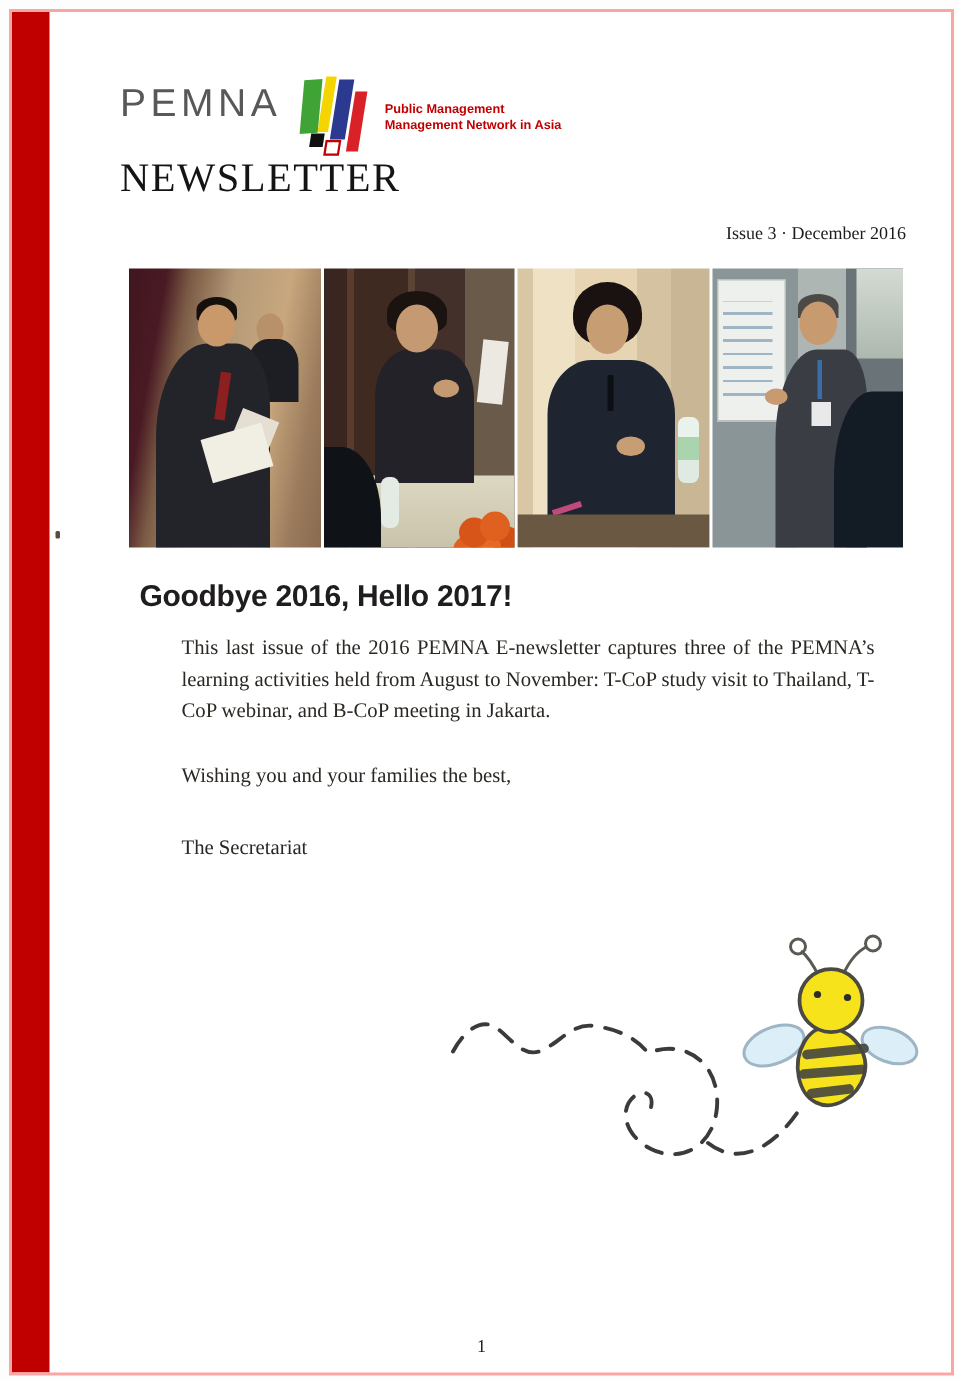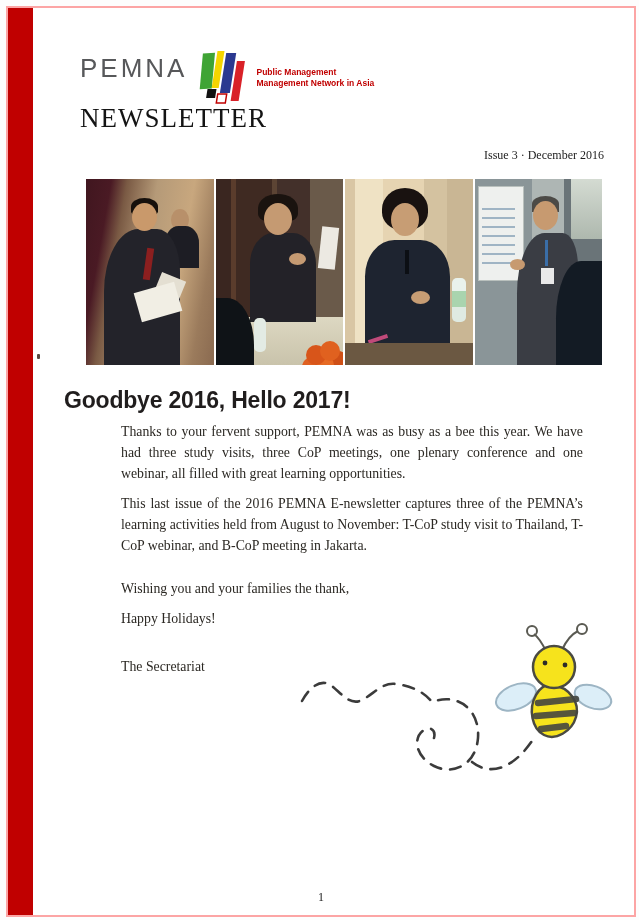--- a/index.html
+++ b/index.html
@@ -70,21 +70,21 @@
       background:repeating-linear-gradient(#0000 0 7px,#9fb4c4 7px 9px);}
   .p4-jacket{left:33%;top:29%;width:48%;height:72%;background:#3a3d44;border-radius:45% 25% 0 0;}
   .p4-hair{left:45%;top:9%;width:27px;height:16px;background:#4c4a46;border-radius:50% 50% 0 0;}
   .p4-face{left:46%;top:12%;width:25px;height:29px;background:#c79a70;}
   .p4-lanyard{left:55%;top:33%;width:3px;height:26px;background:#3a6ea8;}
   .p4-badge{left:52%;top:48%;width:13px;height:16px;background:#e9e9e9;}
   .p4-hand{left:28%;top:43%;width:15px;height:11px;background:#c79a70;border-radius:50%;}
   .p4-fg{right:0;bottom:0;width:36%;height:56%;background:#131b24;border-radius:55% 0 0 0;}
 
   
-  .article-heading{position:absolute;left:56px;top:379px;font-size:23px;font-weight:bold;
+  .article-heading{position:absolute;left:85px;top:379px;font-size:20px;font-weight:bold;
                    color:#201d1d;letter-spacing:-0.2px;}
   .article-body{position:absolute;left:113px;top:413px;width:462px;z-index:2;
                 font-family:"Liberation Serif",serif;font-size:13.8px;line-height:21px;
                 color:#2b2823;text-align:justify;}
   .article-body p{margin:0 0 9px 0;}
   .para-gap{margin-top:21px !important;}
   .closing{margin-top:22px !important;text-align:left;}
   .closing-l2{margin-top:0 !important;text-align:left;}
   .signoff{margin-top:27px !important;text-align:left;}
   .it{font-style:italic;}
@@ -187,21 +187,19 @@
     <ellipse cx="99" cy="80" rx="19" ry="11" fill="#dceef8" stroke="#9db5c4" stroke-width="2" transform="rotate(20 99 80)"></ellipse>
     <path d="M58 68 C76 70 86 86 82 100 C78 114 62 124 50 118 C38 112 34 92 42 78 C46 71 52 67 58 68 Z" fill="#F6E31C" stroke="#4a4a42" stroke-width="2.5"></path>
     <path d="M44 86 L82 82 M42 99 L80 96 M47 112 L72 109" stroke="#454640" stroke-width="6.5" stroke-linecap="round" opacity="0.9"></path>
     <circle cx="60" cy="50" r="21" fill="#F6E31C" stroke="#4a4a42" stroke-width="2.5"></circle>
     <circle cx="51" cy="46" r="2.4" fill="#2c2c28"></circle>
     <circle cx="71" cy="48" r="2.4" fill="#2c2c28"></circle>
   </svg>
 
   <div class="article-heading">Goodbye 2016, Hello 2017!</div>
   <div class="article-body">
-    <p>Thanks to your fervent support, PEMNA was as busy as a bee this year. We have had three study visits, three CoP meetings, one plenary conference and one webinar, all filled with great learning opportunities.</p>
     <p>This last issue of the 2016 PEMNA E-newsletter captures three of the PEMNA’s learning activities held from August to November: T-CoP study visit to Thailand, T-CoP webinar, and B-CoP meeting in Jakarta.</p>
-    <p class="closing">Wishing you and your families the thank,</p>
-    <p class="closing-l2">Happy Holidays!</p>
+    <p class="closing">Wishing you and your families the best,</p>
     <p class="signoff">The Secretariat</p>
   </div>
 
   <div class="page-number">1</div>
 </div>
 
 </body></html>

